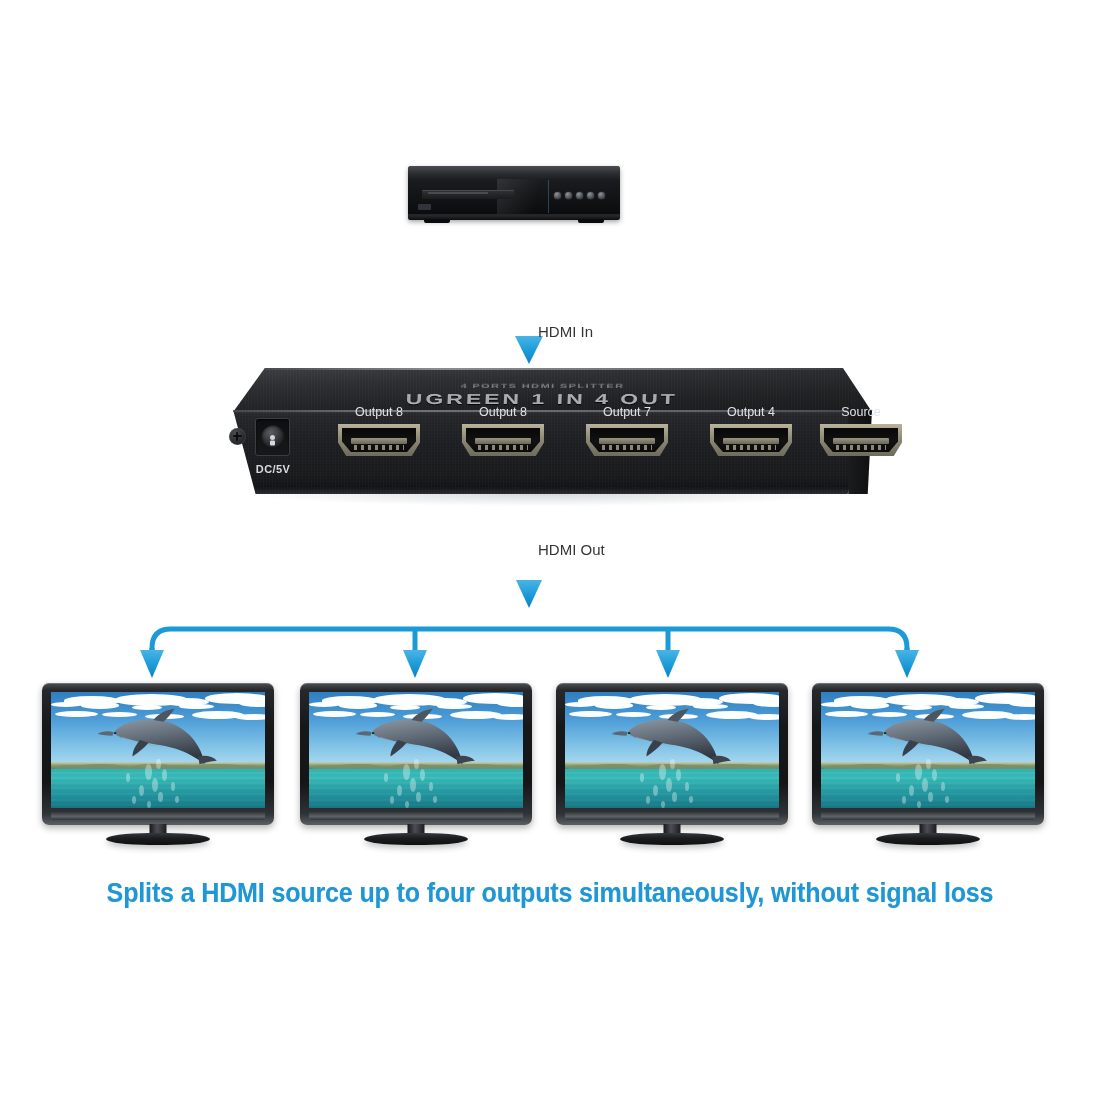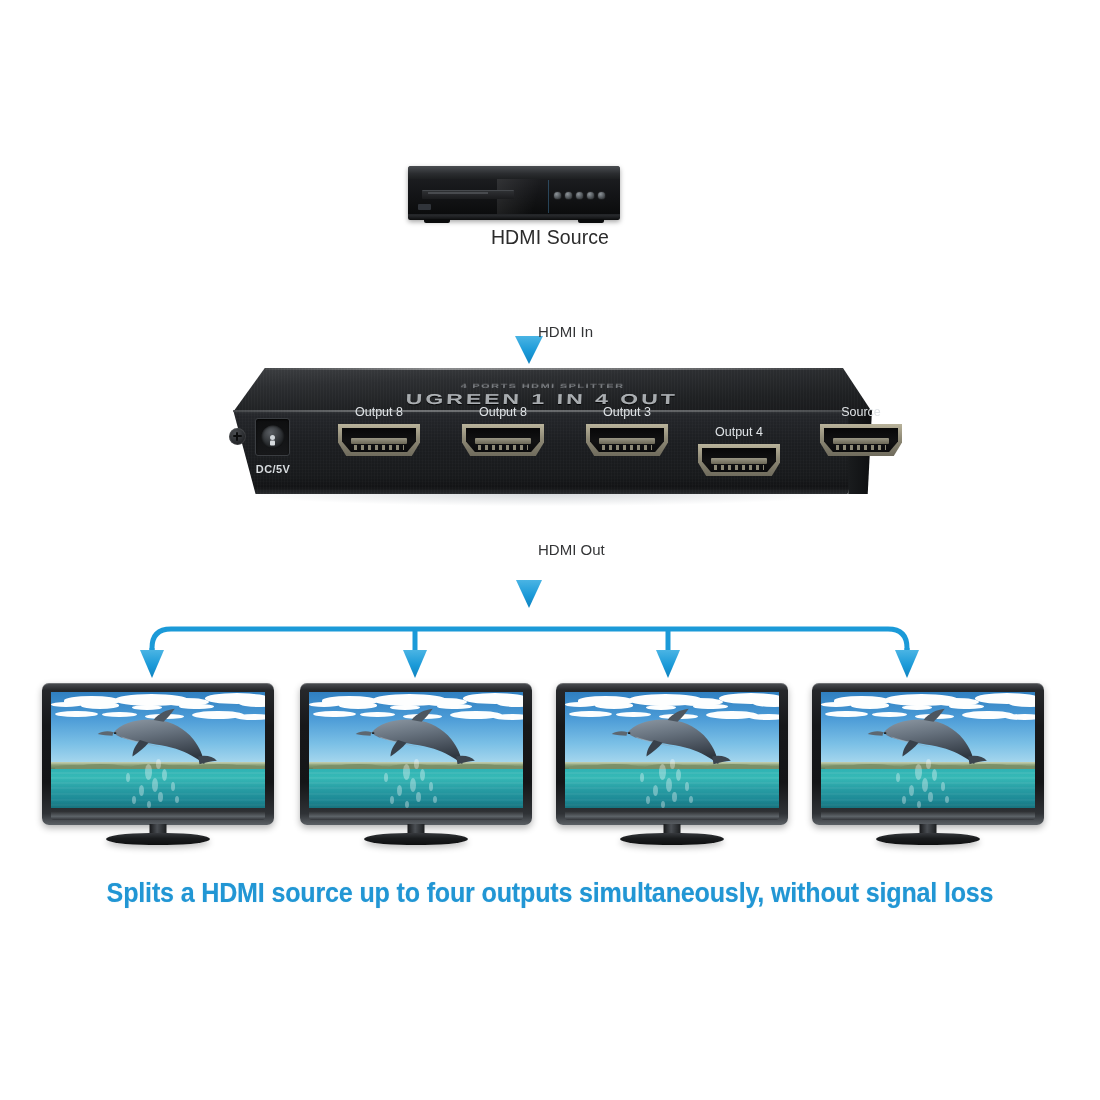--- a/index.html
+++ b/index.html
@@ -276,21 +276,20 @@
         <span class="mini-btn"></span>
         <span class="mini-btn"></span>
       </div>
       <div class="player-badge"></div>
     </div>
     <div class="player-foot l"></div>
     <div class="player-foot r"></div>
   </div>
 
   <div class="src-label">
-    <div>HDMI Source</div>
   </div>
 
   <svg id="arrows" width="1100" height="1100" viewBox="0 0 1100 1100">
     <defs>
       <linearGradient id="agrad" x1="0" y1="0" x2="0" y2="1">
         <stop offset="0%" stop-color="#4ab4e4"></stop>
         <stop offset="55%" stop-color="#1b9ad8"></stop>
         <stop offset="100%" stop-color="#0f82bf"></stop>
       </linearGradient>
     </defs>
@@ -371,30 +370,30 @@
       <div class="port-label">Output 8</div>
       <div class="hdmi">
         <div class="hdmi-inner">
           <div class="hdmi-bar"></div>
           <div class="hdmi-teeth"></div>
         </div>
       </div>
     </div>
 
     <div class="port" style="left:374px;">
-      <div class="port-label">Output 3</div>
+      <div class="port-label">Output 7</div>
       <div class="hdmi">
         <div class="hdmi-inner">
           <div class="hdmi-bar"></div>
           <div class="hdmi-teeth"></div>
         </div>
       </div>
     </div>
 
-    <div class="port" style="left:486px;margin-top:20px;">
+    <div class="port" style="left:498px;">
       <div class="port-label">Output 4</div>
       <div class="hdmi">
         <div class="hdmi-inner">
           <div class="hdmi-bar"></div>
           <div class="hdmi-teeth"></div>
         </div>
       </div>
     </div>
 
     <div class="port" style="left:608px;">

